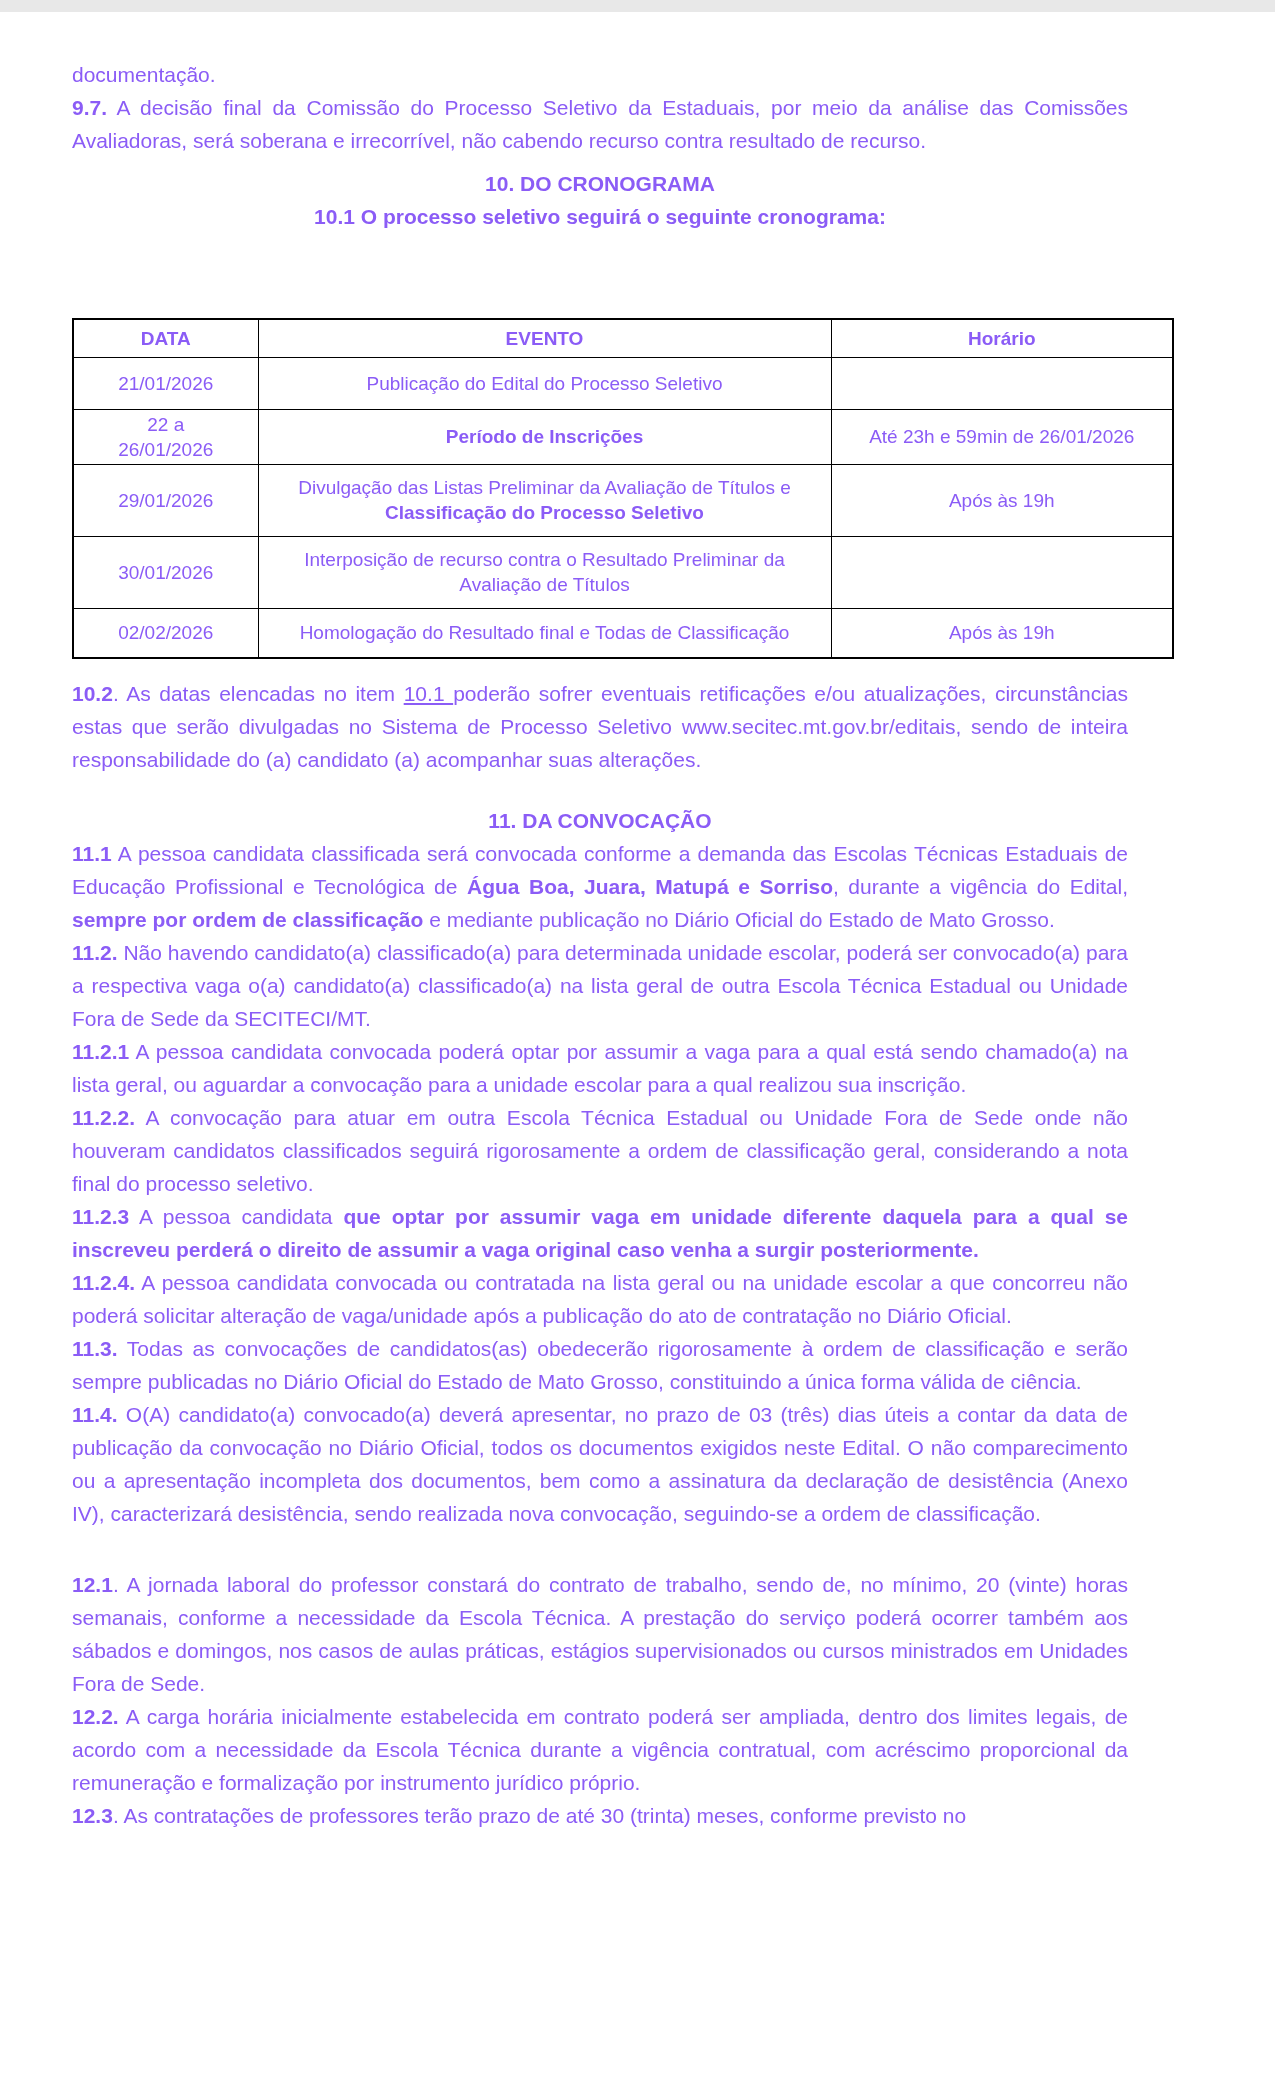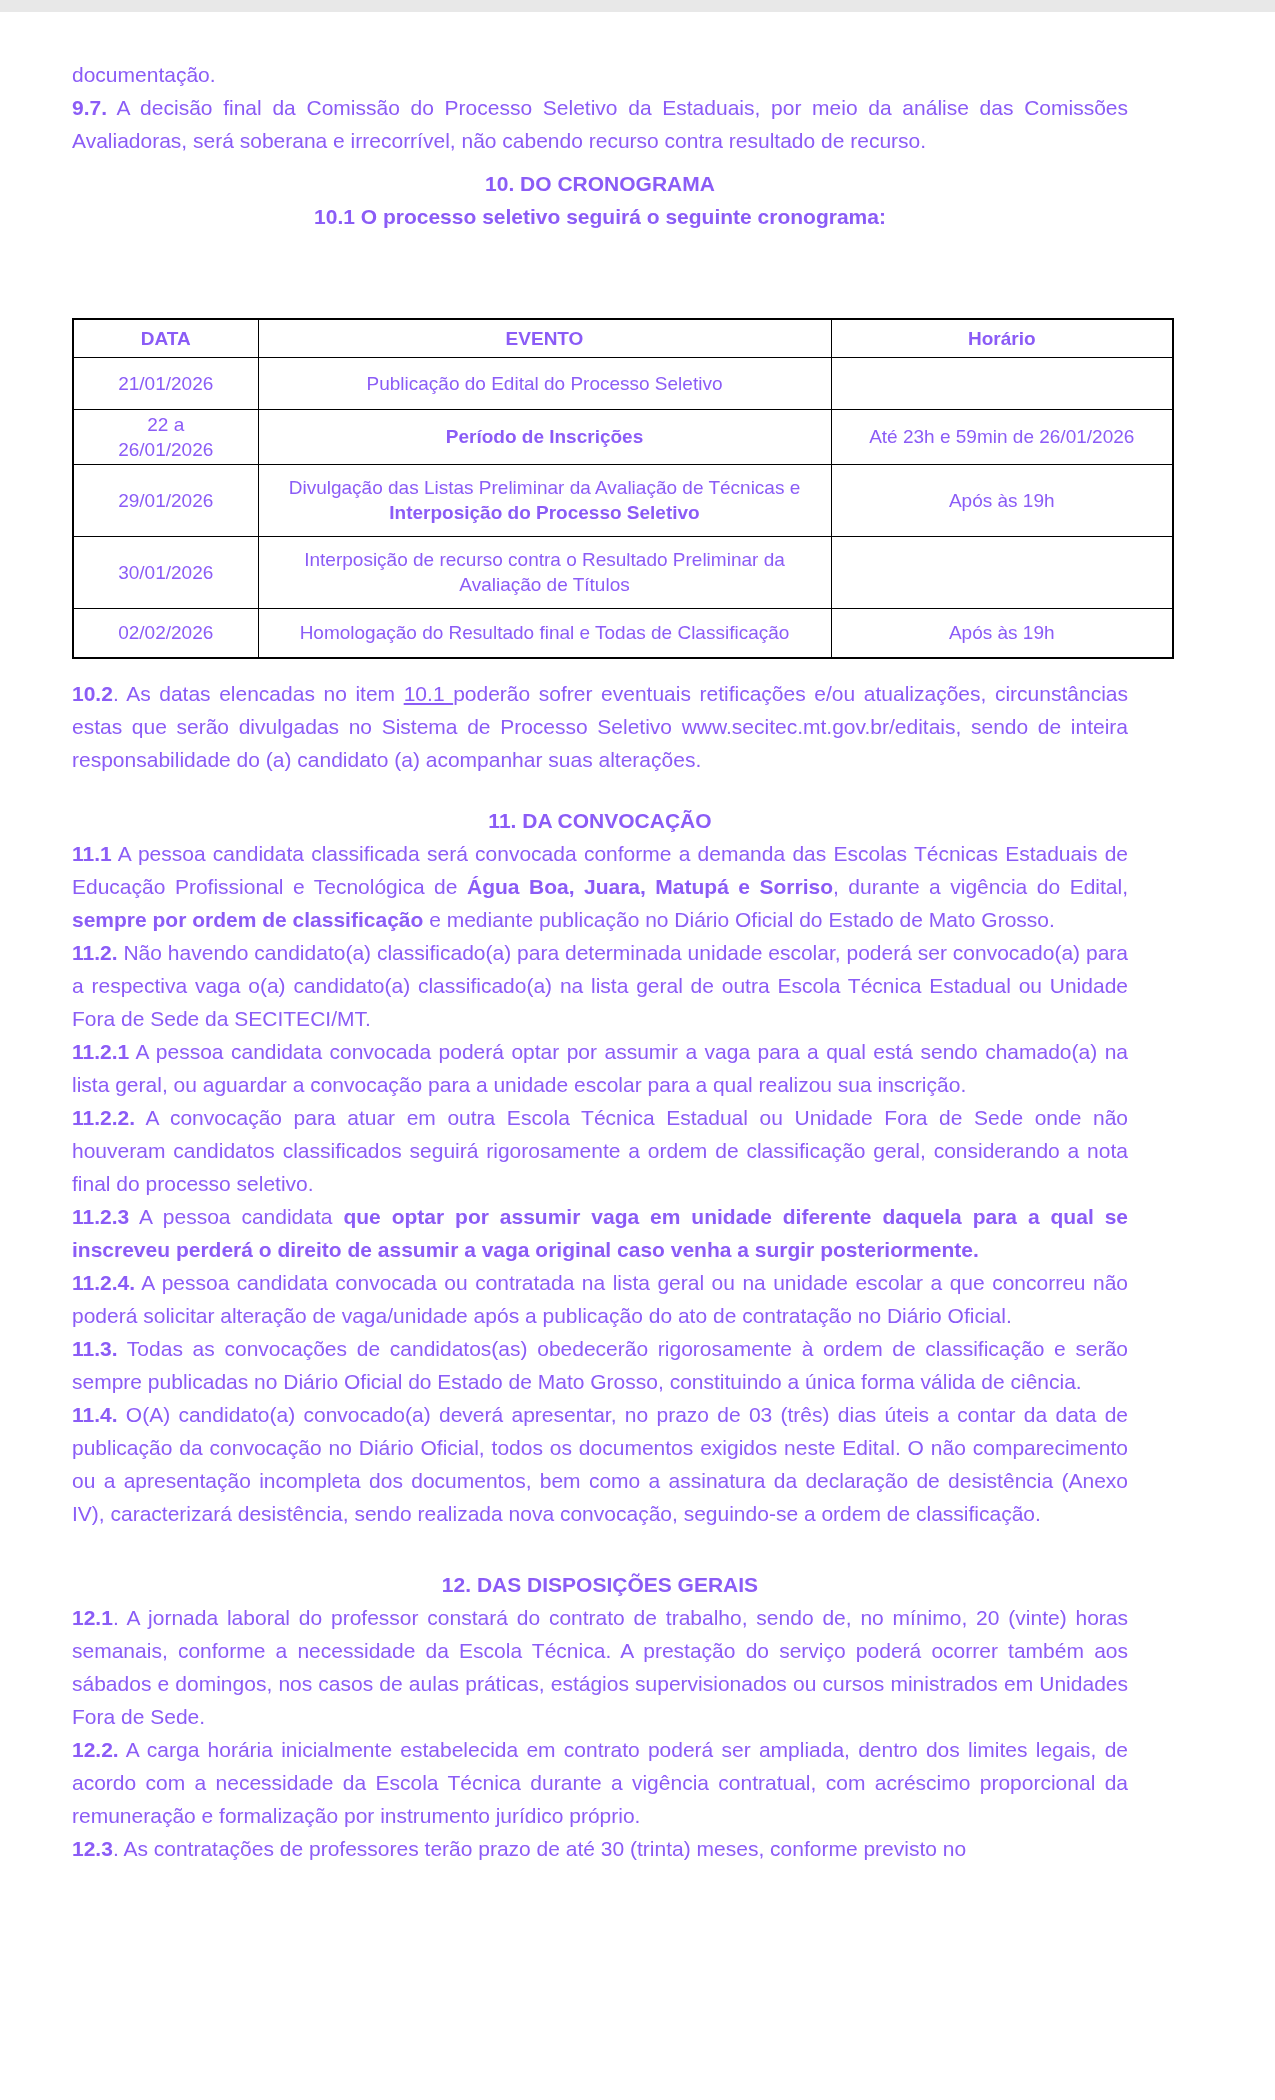--- a/index.html
+++ b/index.html
@@ -55,21 +55,21 @@
             <td><span>Publicação do Edital do Processo Seletivo</span></td>
             <td></td>
           </tr>
           <tr style="height: 50px;">
             <td>22 a 26/01/2026</td>
             <td><span class="b">Período de Inscrições</span></td>
             <td>Até 23h e 59min de 26/01/2026</td>
           </tr>
           <tr style="height: 72px;">
             <td>29/01/2026</td>
-            <td><span>Divulgação das Listas Preliminar da Avaliação de Técnicas e</span><br><span class="b">Interposição do Processo Seletivo</span></td>
+            <td><span>Divulgação das Listas Preliminar da Avaliação de Títulos e</span><br><span class="b">Classificação do Processo Seletivo</span></td>
             <td>Após às 19h</td>
           </tr>
           <tr style="height: 72px;">
             <td>30/01/2026</td>
             <td><span>Interposição de recurso contra o Resultado Preliminar da Avaliação de Títulos</span></td>
             <td></td>
           </tr>
           <tr style="height: 50px;">
             <td>02/02/2026</td>
             <td><span>Homologação do Resultado final e Todas de Classificação</span></td>
@@ -83,18 +83,17 @@
       <p class="para heading"><span class="b">11. DA CONVOCAÇÃO</span></p>
       <p class="para"><span class="b">11.1</span><span> A pessoa candidata classificada será convocada conforme a demanda das Escolas Técnicas Estaduais de Educação Profissional e Tecnológica de </span><span class="b">Água Boa, Juara, Matupá e Sorriso</span><span>, durante a vigência do Edital, </span><span class="b">sempre por ordem de classificação</span><span> e mediante publicação no Diário Oficial do Estado de Mato Grosso.</span></p>
       <p class="para"><span class="b">11.2.</span><span> Não havendo candidato(a) classificado(a) para determinada unidade escolar, poderá ser convocado(a) para a respectiva vaga o(a) candidato(a) classificado(a) na lista geral de outra Escola Técnica Estadual ou Unidade Fora de Sede da SECITECI/MT.</span></p>
       <p class="para"><span class="b">11.2.1</span><span> A pessoa candidata convocada poderá optar por assumir a vaga para a qual está sendo chamado(a) na lista geral, ou aguardar a convocação para a unidade escolar para a qual realizou sua inscrição.</span></p>
       <p class="para"><span class="b">11.2.2.</span><span> A convocação para atuar em outra Escola Técnica Estadual ou Unidade Fora de Sede onde não houveram candidatos classificados seguirá rigorosamente a ordem de classificação geral, considerando a nota final do processo seletivo.</span></p>
       <p class="para"><span class="b">11.2.3</span><span> A pessoa candidata </span><span class="b">que optar por assumir vaga em unidade diferente daquela para a qual se inscreveu perderá o direito de assumir a vaga original caso venha a surgir posteriormente.</span></p>
       <p class="para"><span class="b">11.2.4.</span><span> A pessoa candidata convocada ou contratada na lista geral ou na unidade escolar a que concorreu não poderá solicitar alteração de vaga/unidade após a publicação do ato de contratação no Diário Oficial.</span></p>
       <p class="para"><span class="b">11.3.</span><span> Todas as convocações de candidatos(as) obedecerão rigorosamente à ordem de classificação e serão sempre publicadas no Diário Oficial do Estado de Mato Grosso, constituindo a única forma válida de ciência.</span></p>
       <p class="para"><span class="b">11.4.</span><span> O(A) candidato(a) convocado(a) deverá apresentar, no prazo de 03 (três) dias úteis a contar da data de publicação da convocação no Diário Oficial, todos os documentos exigidos neste Edital. O não comparecimento ou a apresentação incompleta dos documentos, bem como a assinatura da declaração de desistência (Anexo IV), caracterizará desistência, sendo realizada nova convocação, seguindo-se a ordem de classificação.</span></p>
       <div style="height: 38px;"></div>
-      <p class="para heading"><span class="b">12. DAS DISPOSIÇÕES GERAIS</span></p>
       <p class="para"><span class="b">12.1</span><span>. A jornada laboral do professor constará do contrato de trabalho, sendo de, no mínimo, 20 (vinte) horas semanais, conforme a necessidade da Escola Técnica. A prestação do serviço poderá ocorrer também aos sábados e domingos, nos casos de aulas práticas, estágios supervisionados ou cursos ministrados em Unidades Fora de Sede.</span></p>
       <p class="para"><span class="b">12.2.</span><span> A carga horária inicialmente estabelecida em contrato poderá ser ampliada, dentro dos limites legais, de acordo com a necessidade da Escola Técnica durante a vigência contratual, com acréscimo proporcional da remuneração e formalização por instrumento jurídico próprio.</span></p>
       <p class="para"><span class="b">12.3</span><span>. As contratações de professores terão prazo de até 30 (trinta) meses, conforme previsto no</span></p>
     </div>
 </div>
 
 </body></html>

